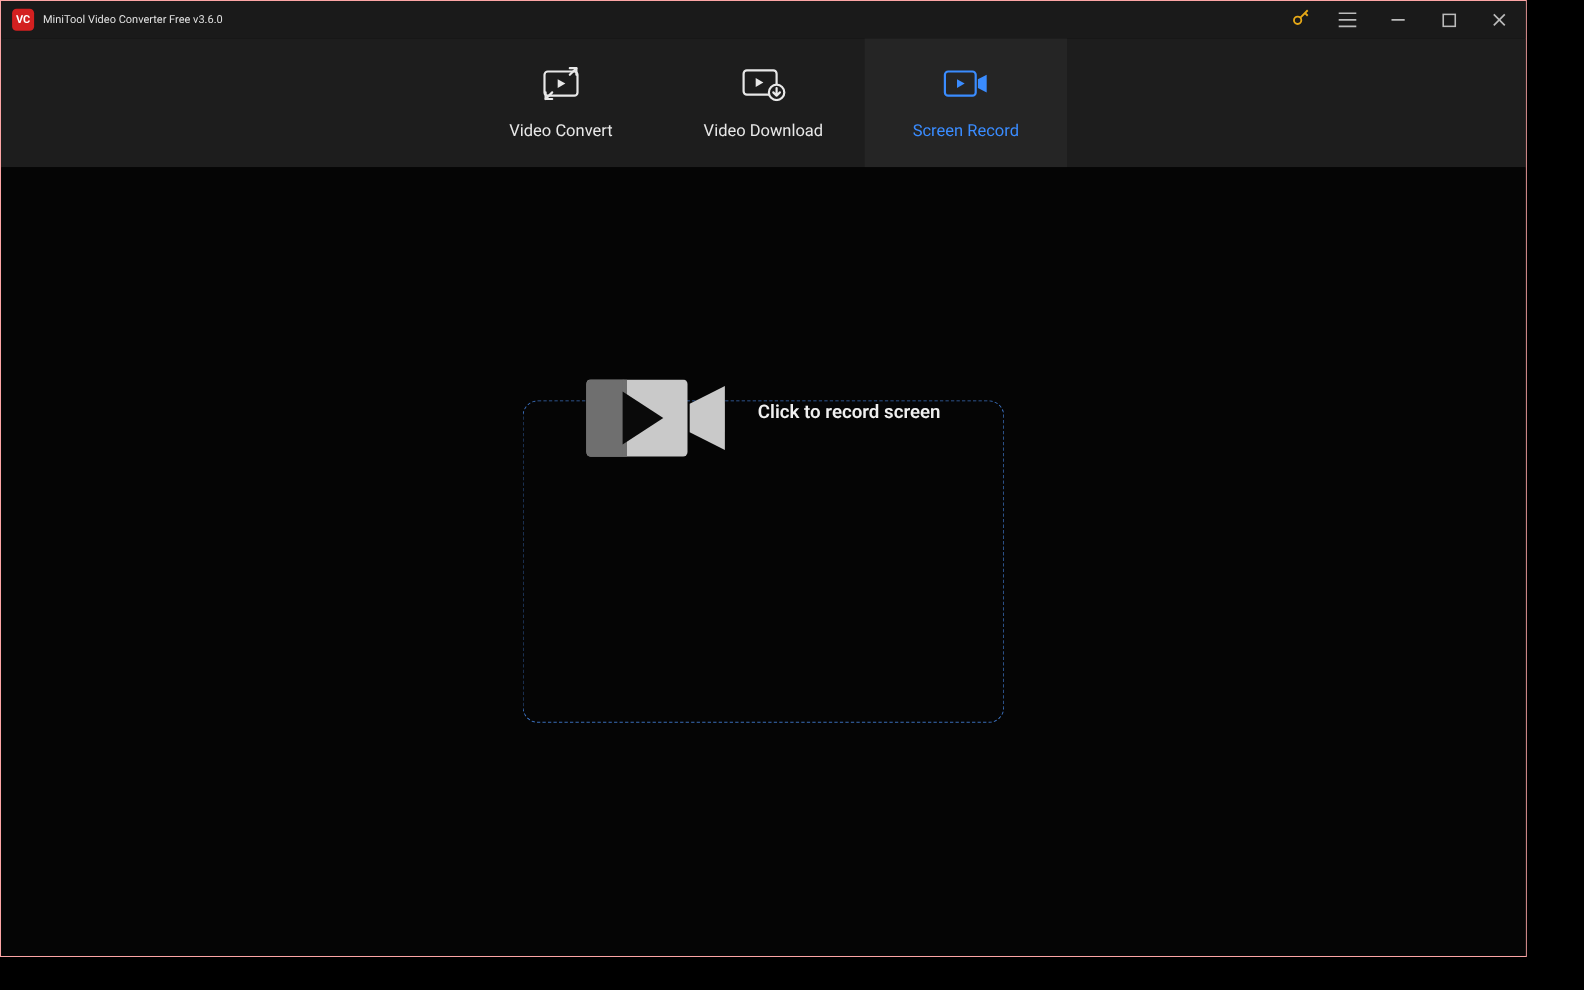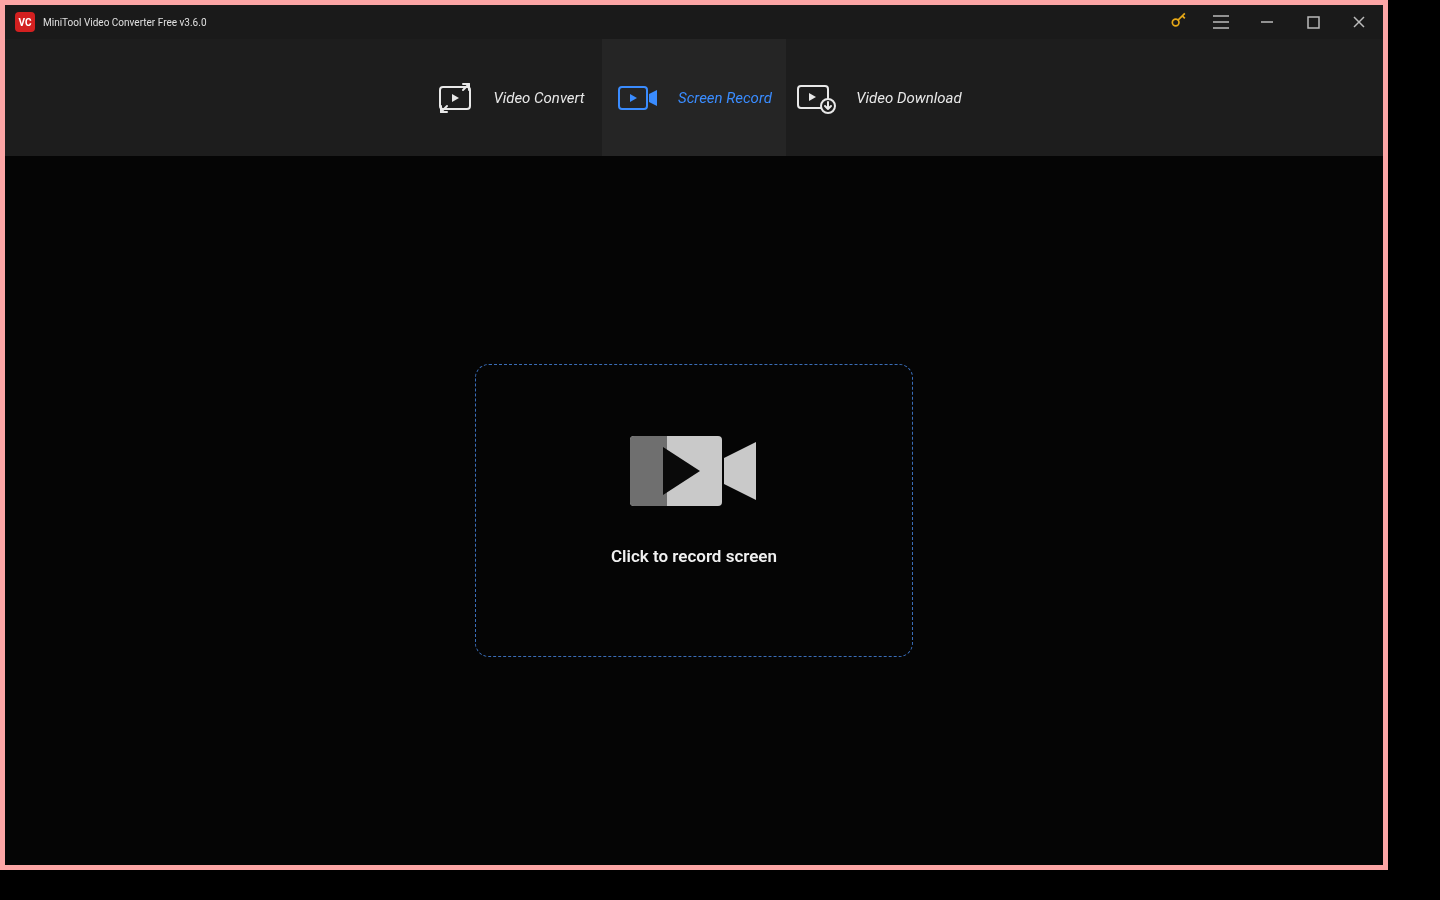--- a/index.html
+++ b/index.html
@@ -13,21 +13,21 @@
       height: 900px;
       background: #000;
       overflow: hidden;
     }
     .window {
       width: 1388px;
       height: 870px;
       background: #0a0a0a;
       display: flex;
       flex-direction: column;
-      border: 5px solid #fca5a5;
+      border: 1px solid #fca5a5;
     }
     .titlebar {
       height: 34px;
       background: #1a1a1a;
       display: flex;
       align-items: center;
       padding: 0 10px;
       justify-content: space-between;
     }
     .titlebar-left {
@@ -73,27 +73,26 @@
     .toolbar {
       height: 117px;
       background: #1d1d1d;
       display: flex;
       justify-content: center;
       align-items: stretch;
     }
     .tab {
       width: 184px;
       display: flex;
-      flex-direction: row;
+      flex-direction: column;
       align-items: center;
       justify-content: center;
       gap: 18px;
       cursor: pointer;
       color: #e8e8e8;
-      font-style: italic;
     }
     .tab.active {
       background: #252525;
       color: #3a8cff;
     }
     .tab-icon {
       height: 32px;
       display: flex;
       align-items: center;
       justify-content: center;
@@ -107,22 +106,21 @@
       display: flex;
       align-items: center;
       justify-content: center;
     }
     .record-box {
       width: 438px;
       height: 293px;
       border: 1.5px dashed #3a6db8;
       border-radius: 14px;
       display: flex;
-      flex-direction: column;
-      align-items: center;
+      flex-direction: row;
       justify-content: center;
       gap: 28px;
       cursor: pointer;
     }
     .record-text {
       color: #f0f0f0;
       font-size: 17px;
       font-weight: 600;
     }
     .camera-icon {
@@ -183,41 +181,41 @@
           <polygon points="17,12 17,20 24,16" fill="#e8e8e8" stroke="none"></polygon>
           <path d="M28 2 L34 2 L34 8"></path>
           <path d="M34 2 L28 8"></path>
           <path d="M12 30 L6 30 L6 24"></path>
           <path d="M6 30 L12 24"></path>
         </svg>
       </div>
       <span class="tab-label">Video Convert</span>
     </div>
 
-    <div class="tab active">
-      <div class="tab-icon">
-        <svg width="44" height="30" viewBox="0 0 44 30" fill="none" stroke="#3a8cff" stroke-width="2" stroke-linecap="round" stroke-linejoin="round">
-          <rect x="3" y="4" width="28" height="22" rx="3"></rect>
-          <polygon points="14,11 14,19 21,15" fill="#3a8cff" stroke="none"></polygon>
-          <path d="M33 11 L41 7 L41 23 L33 19 Z" fill="#3a8cff" stroke="none"></path>
-        </svg>
-      </div>
-      <span class="tab-label">Screen Record</span>
-    </div>
-
     <div class="tab">
       <div class="tab-icon">
         <svg width="44" height="32" viewBox="0 0 44 32" fill="none" stroke="#e8e8e8" stroke-width="2" stroke-linecap="round" stroke-linejoin="round">
           <rect x="4" y="4" width="30" height="22" rx="3"></rect>
           <polygon points="15,11 15,19 22,15" fill="#e8e8e8" stroke="none"></polygon>
           <circle cx="34" cy="24" r="7" fill="#1d1d1d"></circle>
           <path d="M34 20 L34 27 M31 24 L34 27 L37 24"></path>
         </svg>
       </div>
       <span class="tab-label">Video Download</span>
+    </div>
+
+    <div class="tab active">
+      <div class="tab-icon">
+        <svg width="44" height="30" viewBox="0 0 44 30" fill="none" stroke="#3a8cff" stroke-width="2" stroke-linecap="round" stroke-linejoin="round">
+          <rect x="3" y="4" width="28" height="22" rx="3"></rect>
+          <polygon points="14,11 14,19 21,15" fill="#3a8cff" stroke="none"></polygon>
+          <path d="M33 11 L41 7 L41 23 L33 19 Z" fill="#3a8cff" stroke="none"></path>
+        </svg>
+      </div>
+      <span class="tab-label">Screen Record</span>
     </div>
 
 
   </div>
 
   <div class="content">
     <div class="record-box">
       <div class="camera-icon">
         <svg width="128" height="78" viewBox="0 0 128 78">
           <rect x="0" y="0" width="92" height="70" rx="4" fill="#c9c9c9"></rect>

